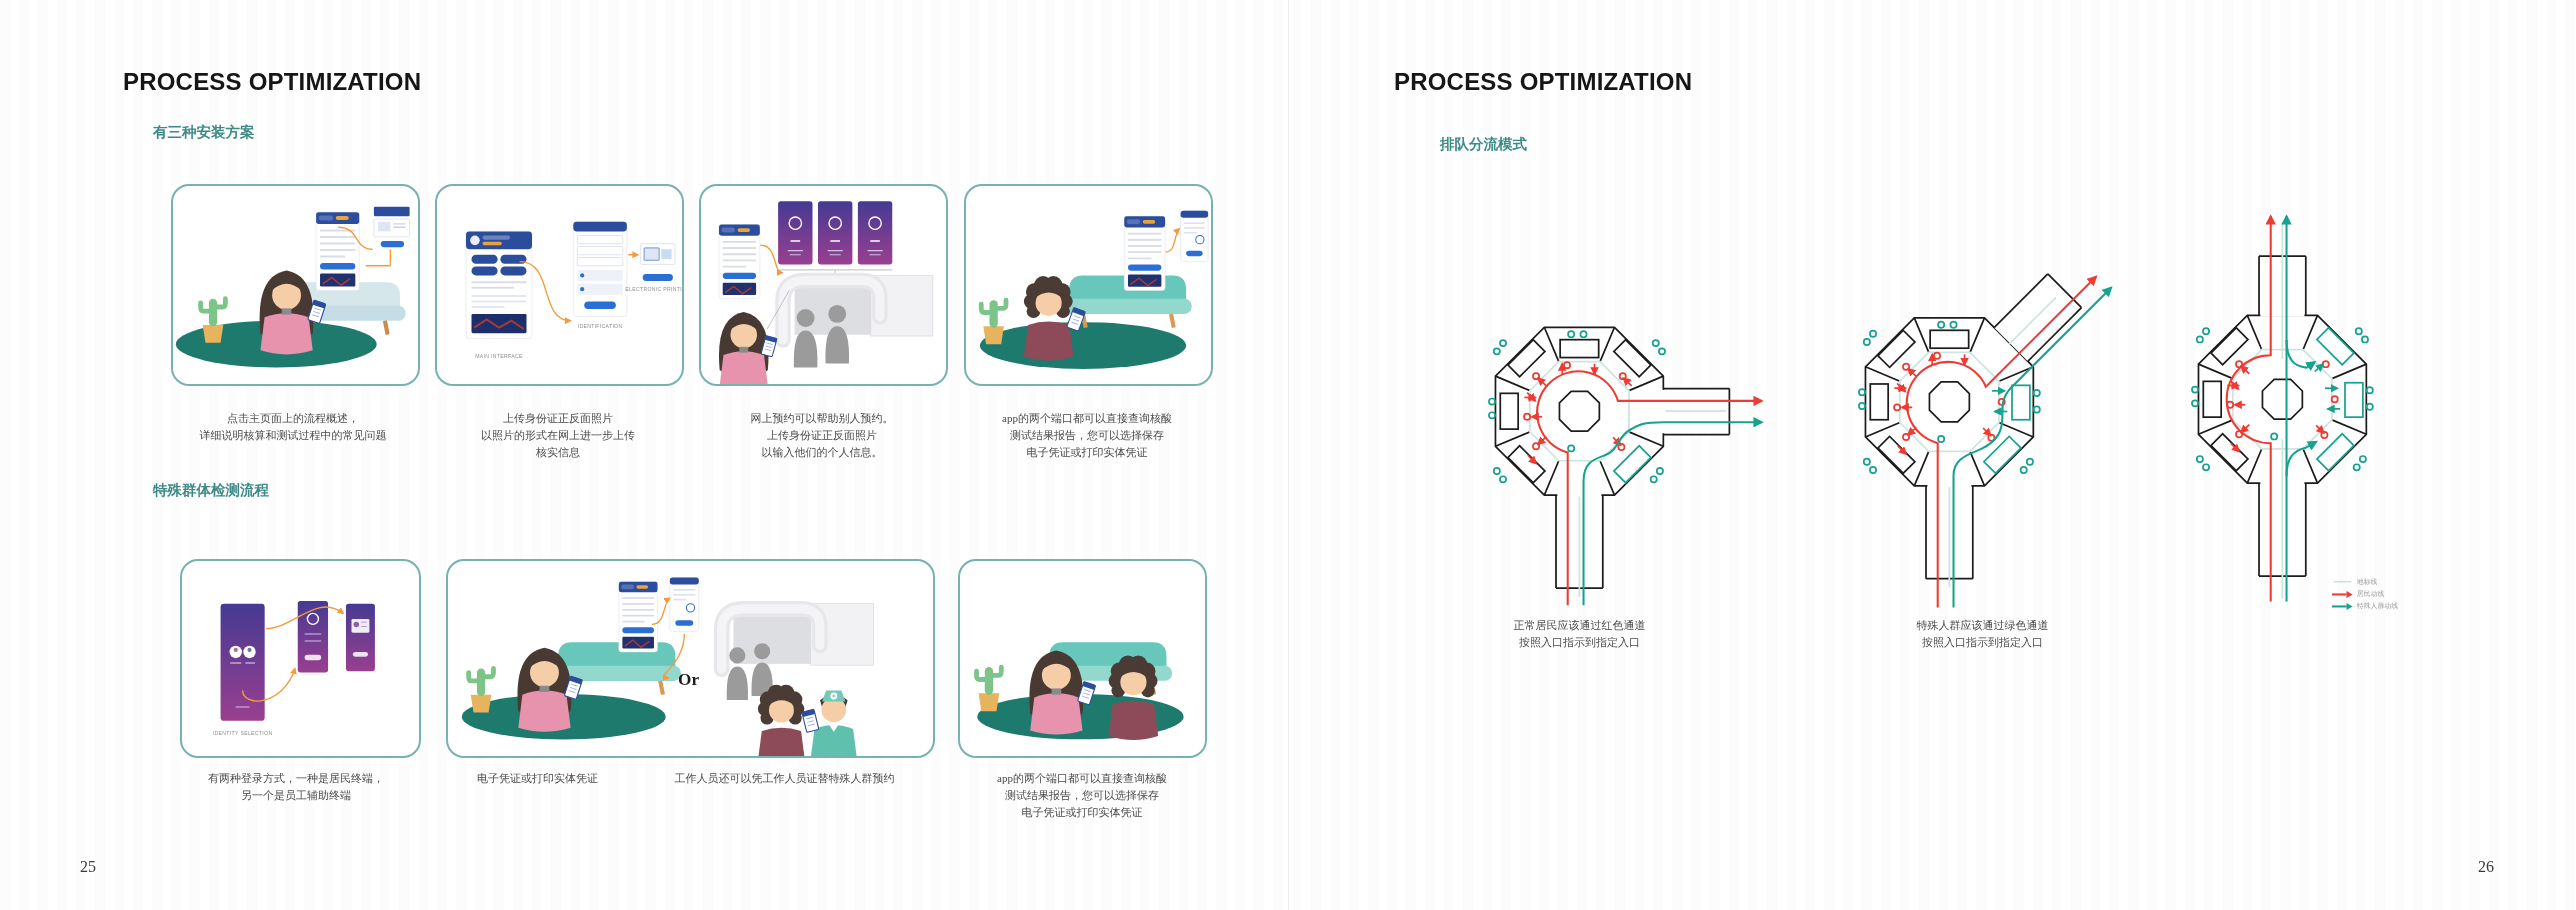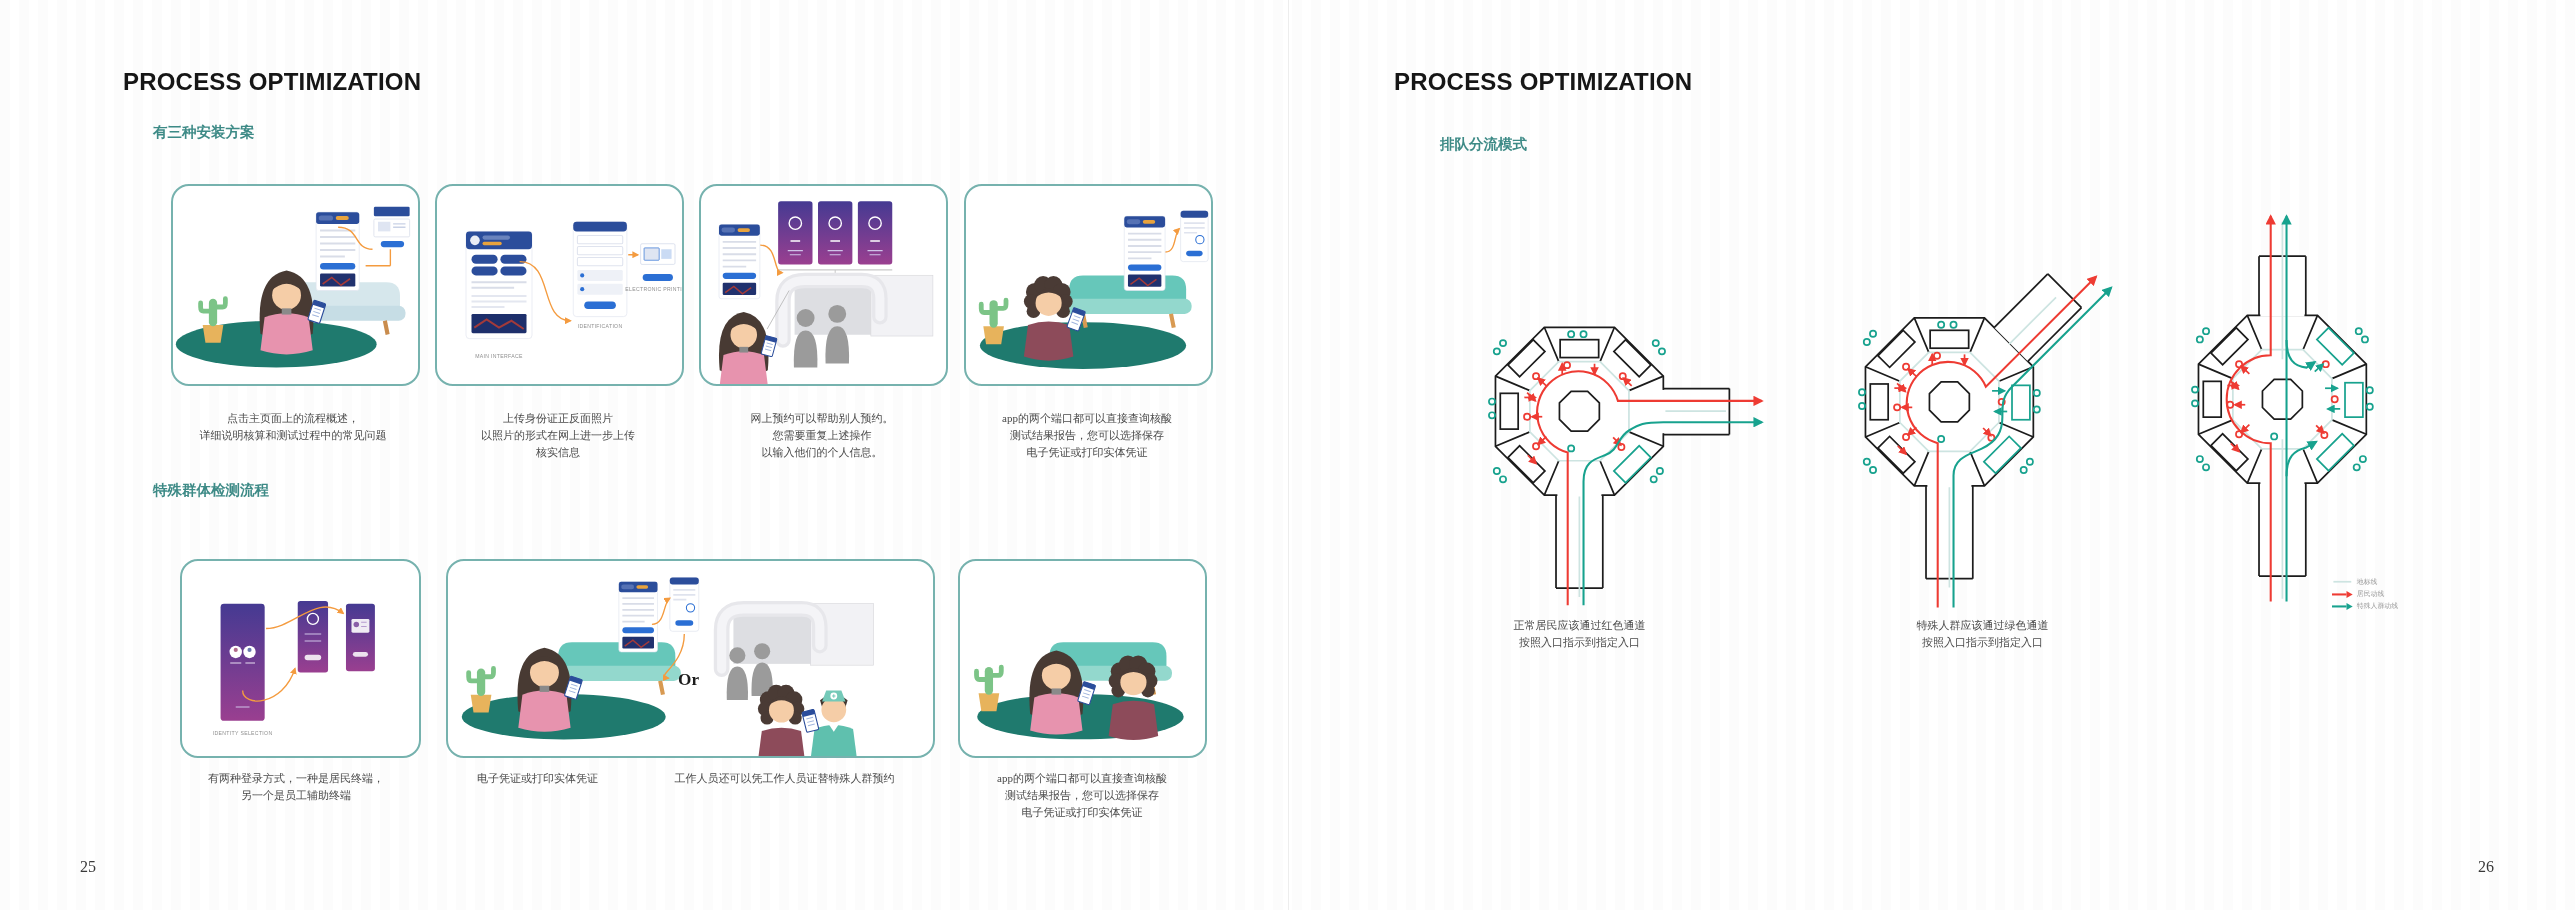--- a/index.html
+++ b/index.html
@@ -363,21 +363,21 @@
         </g>
       </svg>
     </div>
 
     <div class="cap" style="left:162px;top:410px;width:262px">点击主页面上的流程概述，
 详细说明核算和测试过程中的常见问题</div>
     <div class="cap" style="left:427px;top:410px;width:262px">上传身份证正反面照片
 以照片的形式在网上进一步上传
 核实信息</div>
     <div class="cap" style="left:691px;top:410px;width:262px">网上预约可以帮助别人预约。
-您需要重复上述操作
+上传身份证正反面照片
 以输入他们的个人信息。</div>
     <div class="cap" style="left:956px;top:410px;width:262px">app的两个端口都可以直接查询核酸
 测试结果报告，您可以选择保存
 电子凭证或打印实体凭证</div>
 
     <h2 class="sec-heading" style="left:153px;top:481px">特殊群体检测流程</h2>
 
     <div class="panel" style="left:180px;top:559px;width:237px;height:195px">
       <svg viewBox="0 0 344 283">
         <g transform="translate(56,62)">

